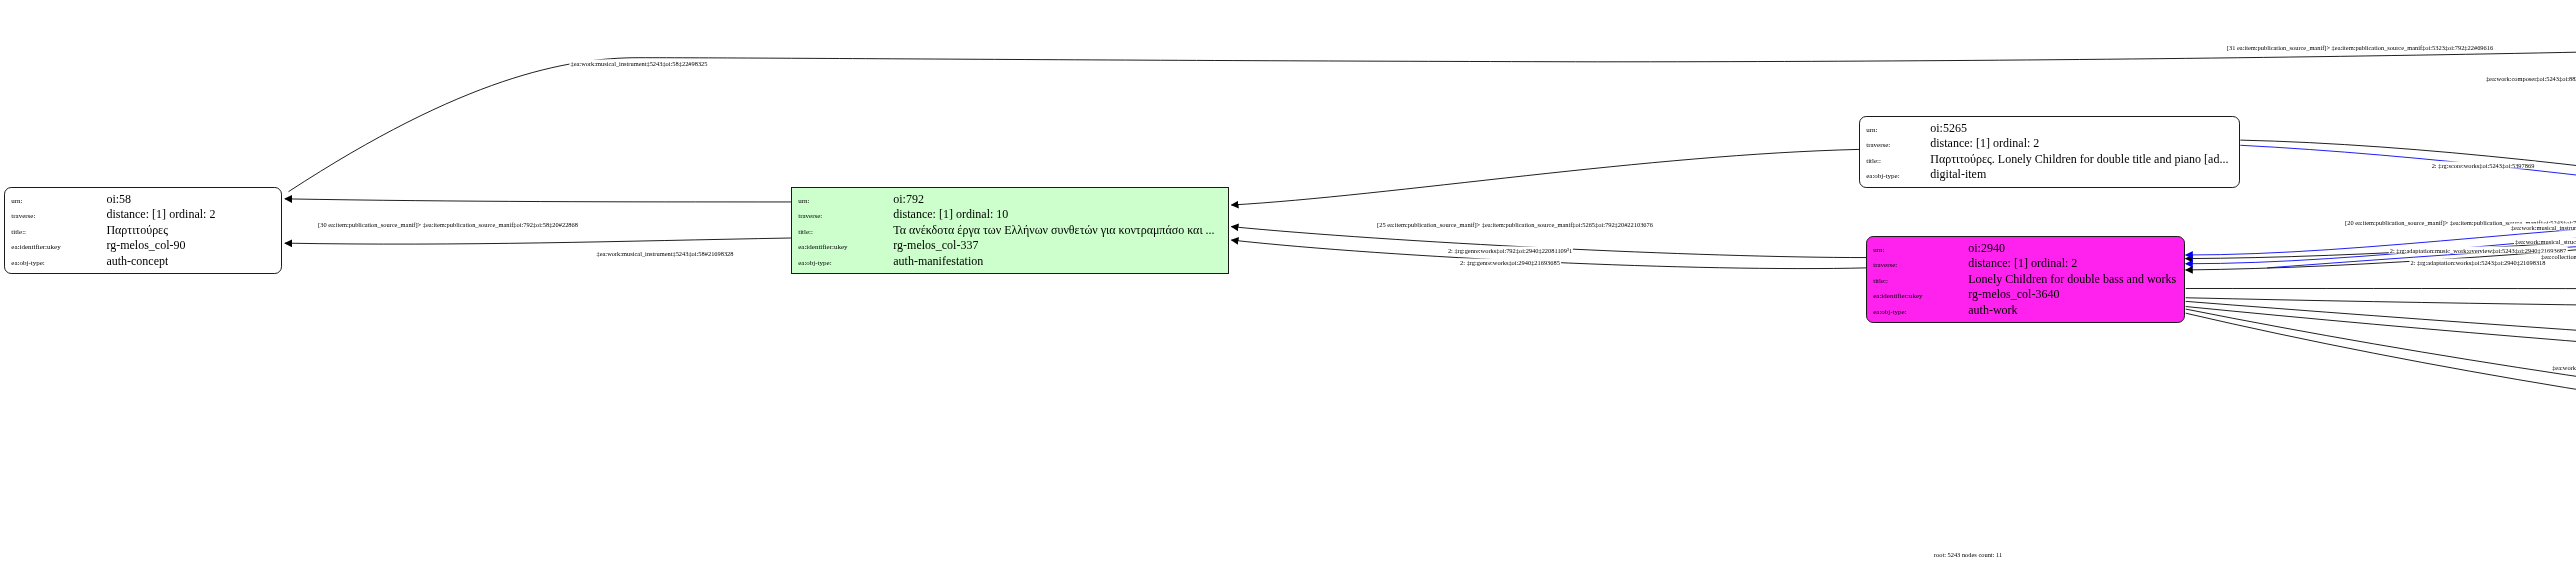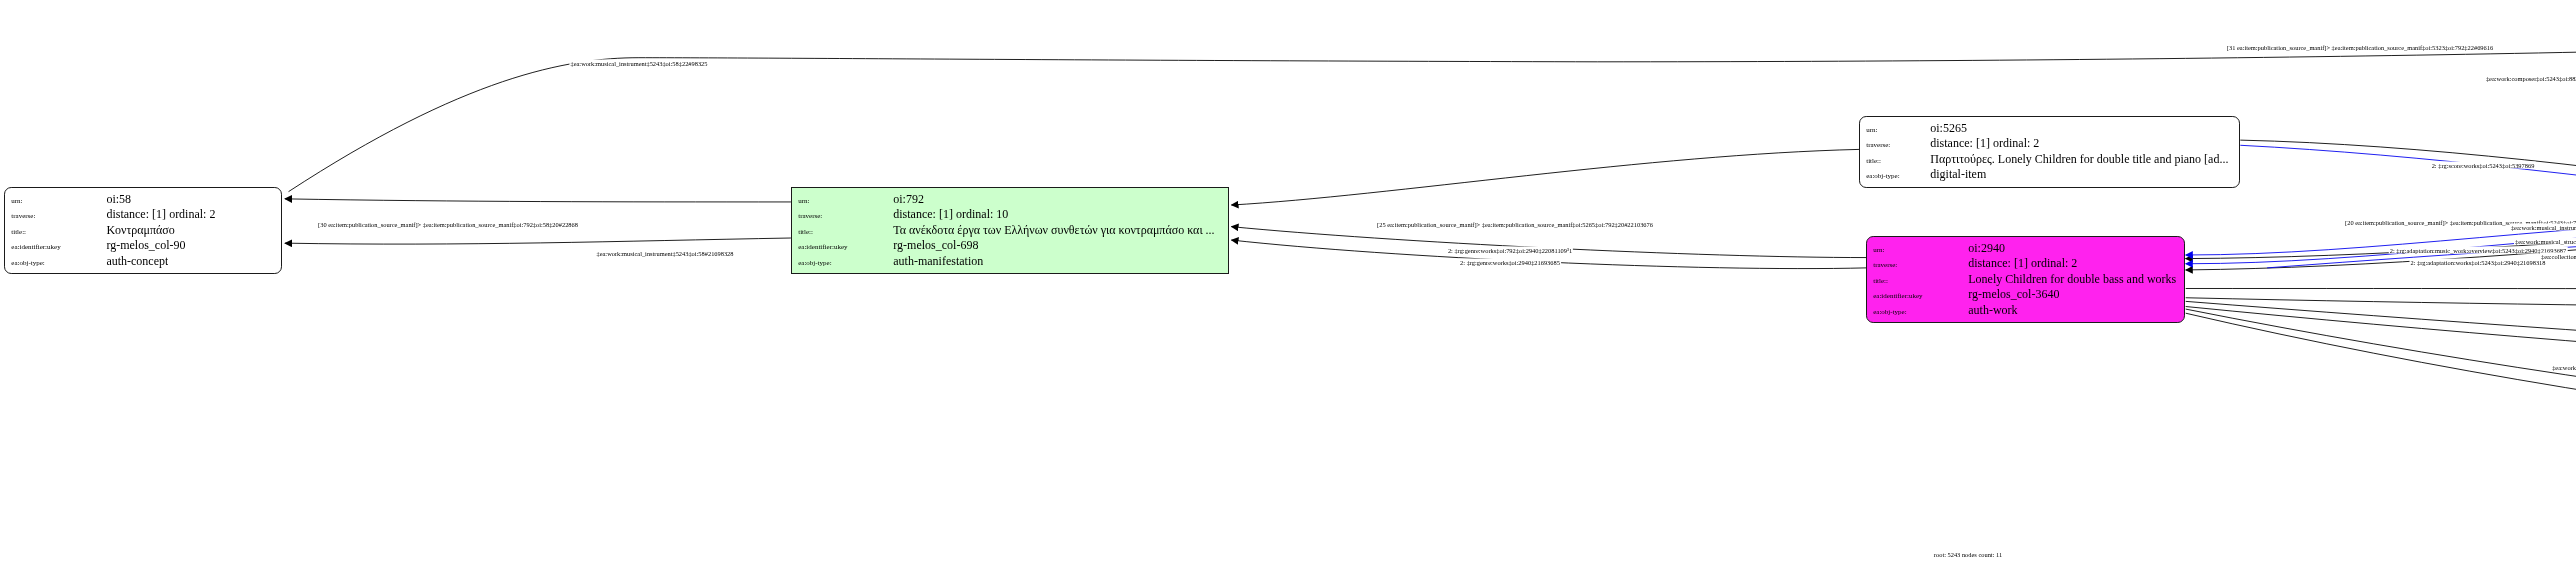--- a/index.html
+++ b/index.html
@@ -80,21 +80,21 @@
         <span class="k" style="width: 92px;">urn:</span>
         <span class="v">oi:58</span>
       </div>
       <div class="row">
         <span class="k" style="width: 92px;">traverse:</span>
         <span class="v">distance: [1]</span>
         <span class="v ord">ordinal: 2</span>
       </div>
       <div class="row">
         <span class="k" style="width: 92px;">title::</span>
-        <span class="v">Κοντραμπάσο</span>
+        <span class="v">Παρτιτούρες</span>
       </div>
       <div class="row">
         <span class="k" style="width: 92px;">ea:identifier:ukey</span>
         <span class="v">rg-melos_col-90</span>
       </div>
       <div class="row">
         <span class="k" style="width: 92px;">ea:obj-type:</span>
         <span class="v">auth-concept</span>
       </div>
     </div>
@@ -107,21 +107,21 @@
         <span class="k" style="width: 92px;">traverse:</span>
         <span class="v">distance: [1]</span>
         <span class="v ord">ordinal: 10</span>
       </div>
       <div class="row">
         <span class="k" style="width: 92px;">title::</span>
         <span class="v">Τα ανέκδοτα έργα των Ελλήνων συνθετών για κοντραμπάσο και ...</span>
       </div>
       <div class="row">
         <span class="k" style="width: 92px;">ea:identifier:ukey</span>
-        <span class="v">rg-melos_col-698</span>
+        <span class="v">rg-melos_col-337</span>
       </div>
       <div class="row">
         <span class="k" style="width: 92px;">ea:obj-type:</span>
         <span class="v">auth-manifestation</span>
       </div>
     </div>
     <div class="node" style="left: 1859px; top: 116px; width: 381px; background: rgb(255, 255, 255);">
       <div class="row">
         <span class="k" style="width: 61px;">urn:</span>
         <span class="v">oi:5265</span>

